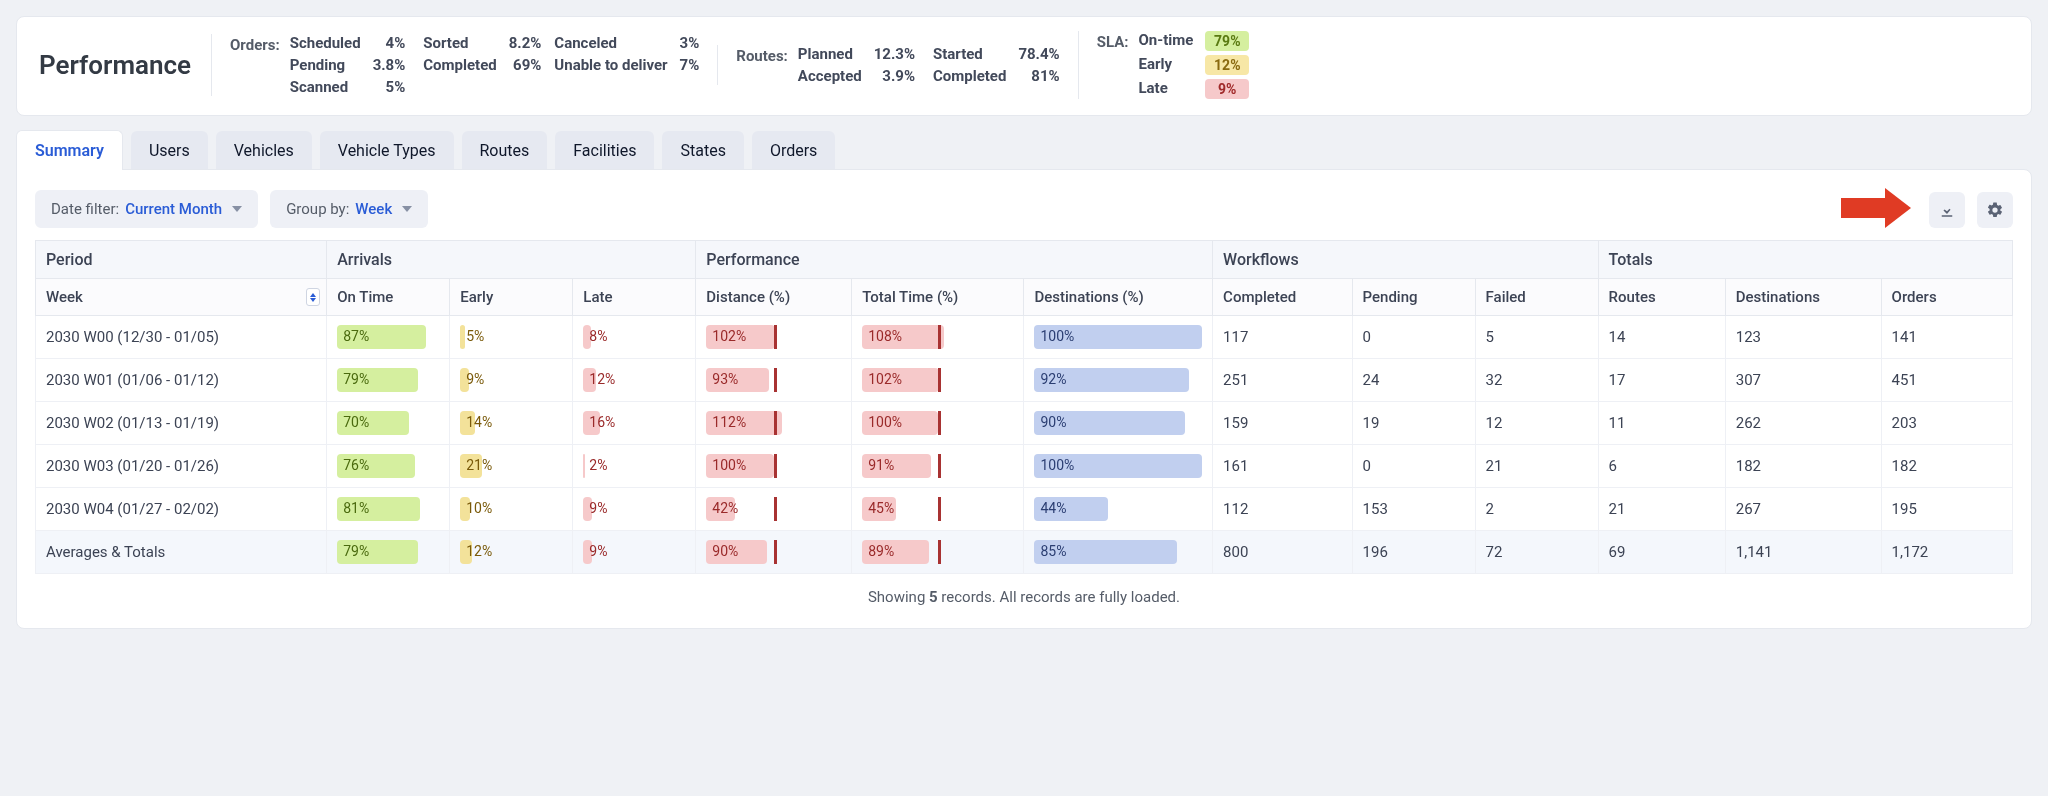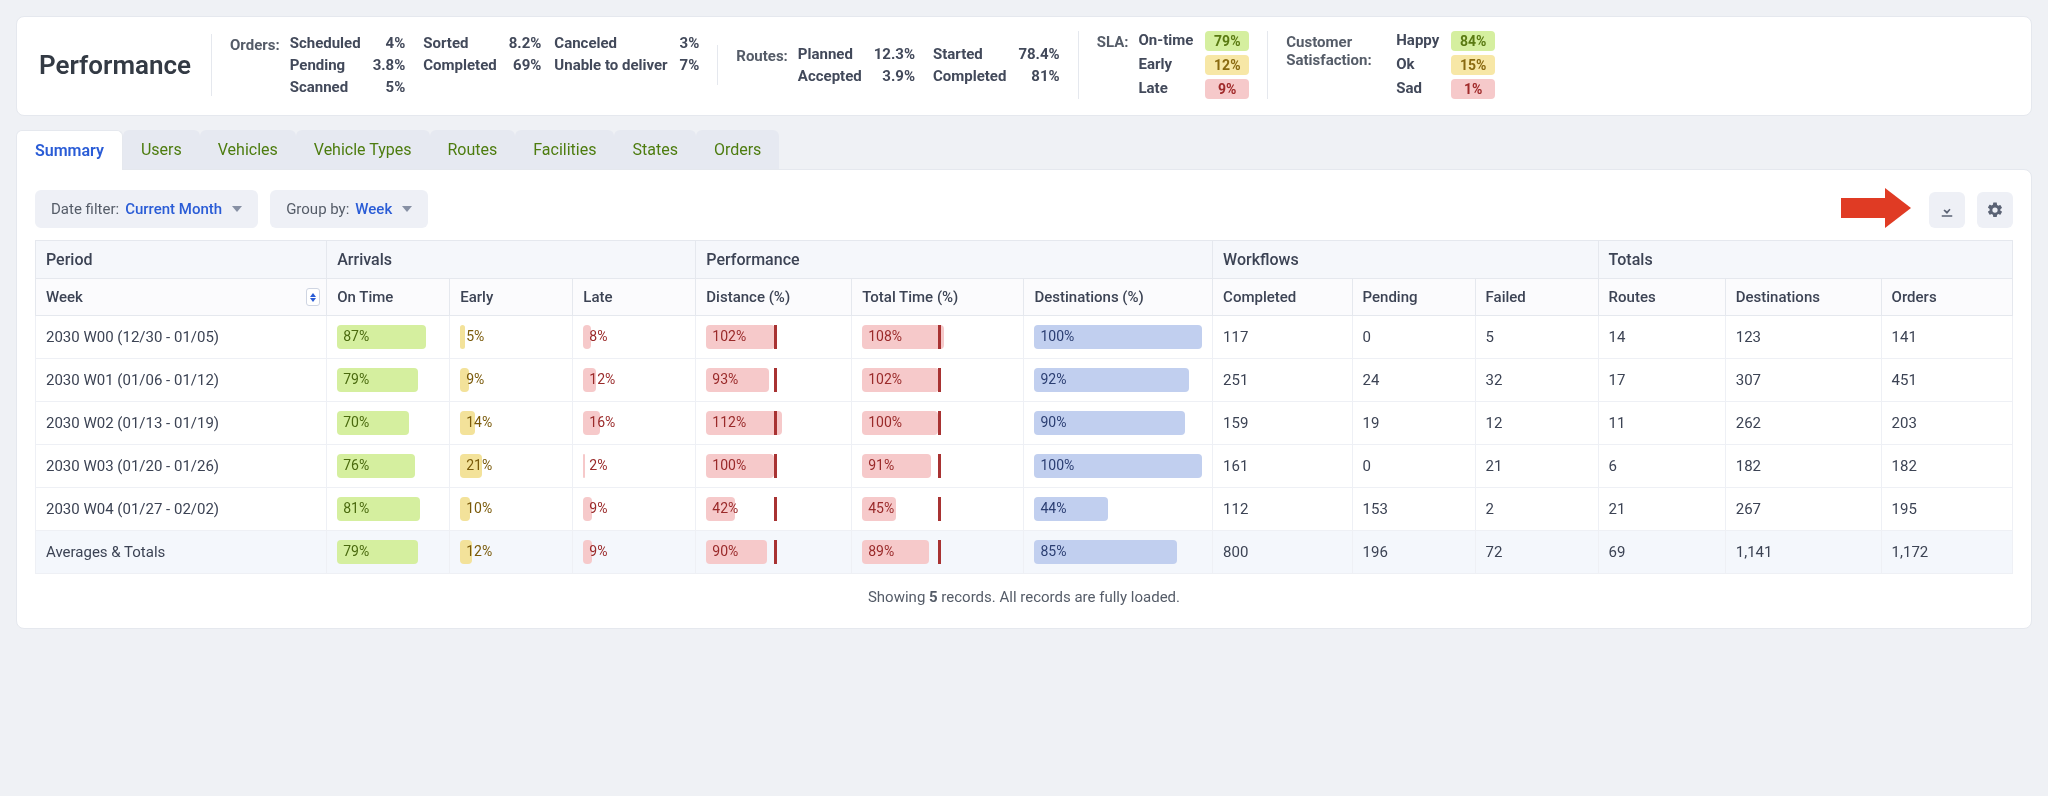--- a/index.html
+++ b/index.html
@@ -39,24 +39,24 @@
     border-radius:4px;
     font-size:14px;
     padding:2px 6px;
     font-variant-numeric: tabular-nums;
   }
   .b-green { background:#d5ef9f; color:#5a7a12; }
   .b-yellow{ background:#f7e7a6; color:#8a6a10; }
   .b-red   { background:#f6c9ca; color:#a02a2a; }
 
   
-  .tabs { display:flex; gap:0; margin-top:14px; }
+  .tabs { display:flex; gap:8px; margin-top:14px; align-items:flex-end; }
   .tab {
     background:#e6e9f1;
-    color:#4d7c0f;
+    color:#0f172a;
     padding:10px 18px;
     border-radius:6px 6px 0 0;
     font-size:16px;
     cursor:pointer;
   }
   .tab.active {
     background:#fff;
     color:#2a5cd6;
     font-weight:600;
     border:1px solid #e5e8ee;
@@ -191,31 +191,20 @@
       <div class="kv-col">
         <div class="kv-key">On-time</div>
           <div class="kv-val"><span class="badge b-green">79%</span></div>
         <div class="kv-key">Early</div>
           <div class="kv-val"><span class="badge b-yellow">12%</span></div>
         <div class="kv-key">Late</div>
           <div class="kv-val"><span class="badge b-red">9%</span></div>
       </div>
     </div>
 
-    <div class="stat-group">
-      <div class="stat-label" style="max-width:100px;white-space:normal">Customer Satisfaction:</div>
-      <div class="kv-col">
-        <div class="kv-key">Happy</div>
-          <div class="kv-val"><span class="badge b-green">84%</span></div>
-        <div class="kv-key">Ok</div>
-          <div class="kv-val"><span class="badge b-yellow">15%</span></div>
-        <div class="kv-key">Sad</div>
-          <div class="kv-val"><span class="badge b-red">1%</span></div>
-      </div>
-    </div>
 
   </div>
 </div>
 
 <div class="tabs" id="tabs">
     <div class="tab active">Summary</div>
     <div class="tab">Users</div>
     <div class="tab">Vehicles</div>
     <div class="tab">Vehicle Types</div>
     <div class="tab">Routes</div>

